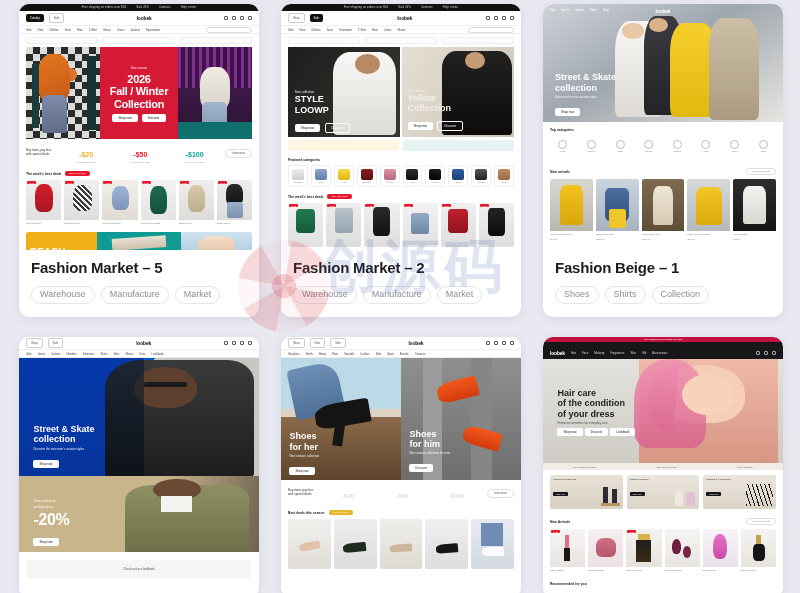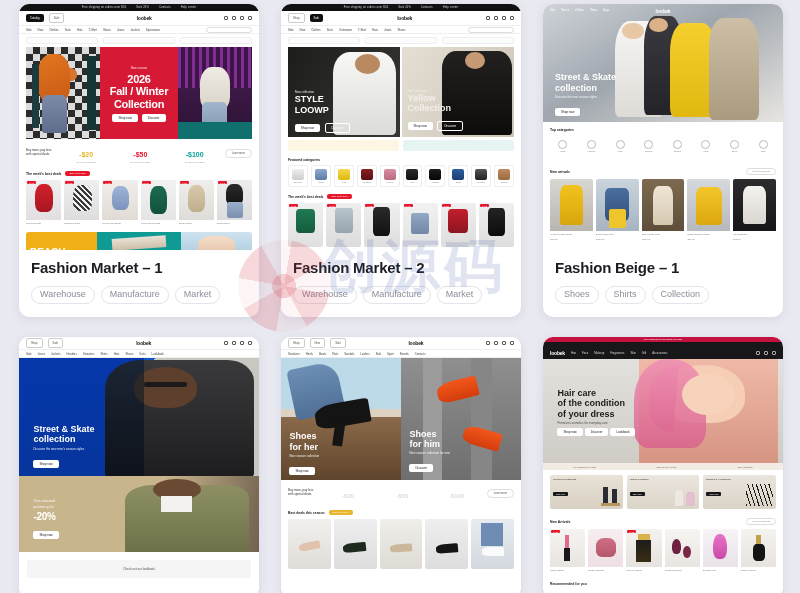--- a/index.html
+++ b/index.html
@@ -285,21 +285,21 @@
             <div style="flex:1.2;background:#0f9a94;position:relative;">
                 <div style="position:absolute;left:18%;top:18%;width:64%;height:46%;background:linear-gradient(#e9e2d6,#cdbfa8);transform:rotate(-4deg);"></div>
               </div>
             <div style="flex:1;background:linear-gradient(#cfe3ef,#a9c9dd);position:relative;">
                 <div class="pose" style="left:24%;top:14%;width:52%;height:74%;background:linear-gradient(#f4ddc8,#e4c3a6);"></div>
               </div>
           </div>
         </div>
       </div>
       <div class="meta">
-        <div class="card-title">Fashion Market – 1</div>
+        <div class="card-title">Fashion Market – 5</div>
         <div class="tags">
           <span class="tag">Warehouse</span>
           <span class="tag">Manufacture</span>
           <span class="tag">Market</span>
         </div>
       </div>
     </div>
 
     <div class="card">
       <div class="thumb">
@@ -629,21 +629,21 @@
             </div>
           </div>
 
           <div style="height:76px;margin:0;position:relative;background:linear-gradient(100deg,#c9b58c 0 58%,#6f6250);overflow:hidden;">
             <div style="position:absolute;right:4%;top:12%;width:52%;height:92%;background:linear-gradient(#8d8f63,#6d6f48);border-radius:22% 18% 6% 6%;"></div>
             <div style="position:absolute;right:24%;top:4%;width:20%;height:28%;border-radius:50%;background:#6b4a33;"></div>
             <div style="position:absolute;right:28%;top:26%;width:13%;height:22%;background:#f4f2ee;"></div>
             <div class="hero-txt" style="left:6%;top:28%;">
               <div class="h-sm" style="font-size:3.6px;">One-coloured</div>
               <div class="h-sm" style="font-size:3.6px;">jackets up to</div>
-              <div class="h-big" style="font-size:10px;margin-top:2px;">-20%</div>
+              <div class="h-big" style="font-size:16px;margin-top:2px;">-20%</div>
               <span class="pill">Shop now</span>
             </div>
           </div>
 
           <div class="footband" style="margin:8px 8px;height:18px;">
             <span>Check out our lookbook</span>
           </div>
         </div>
       </div>
     </div>

